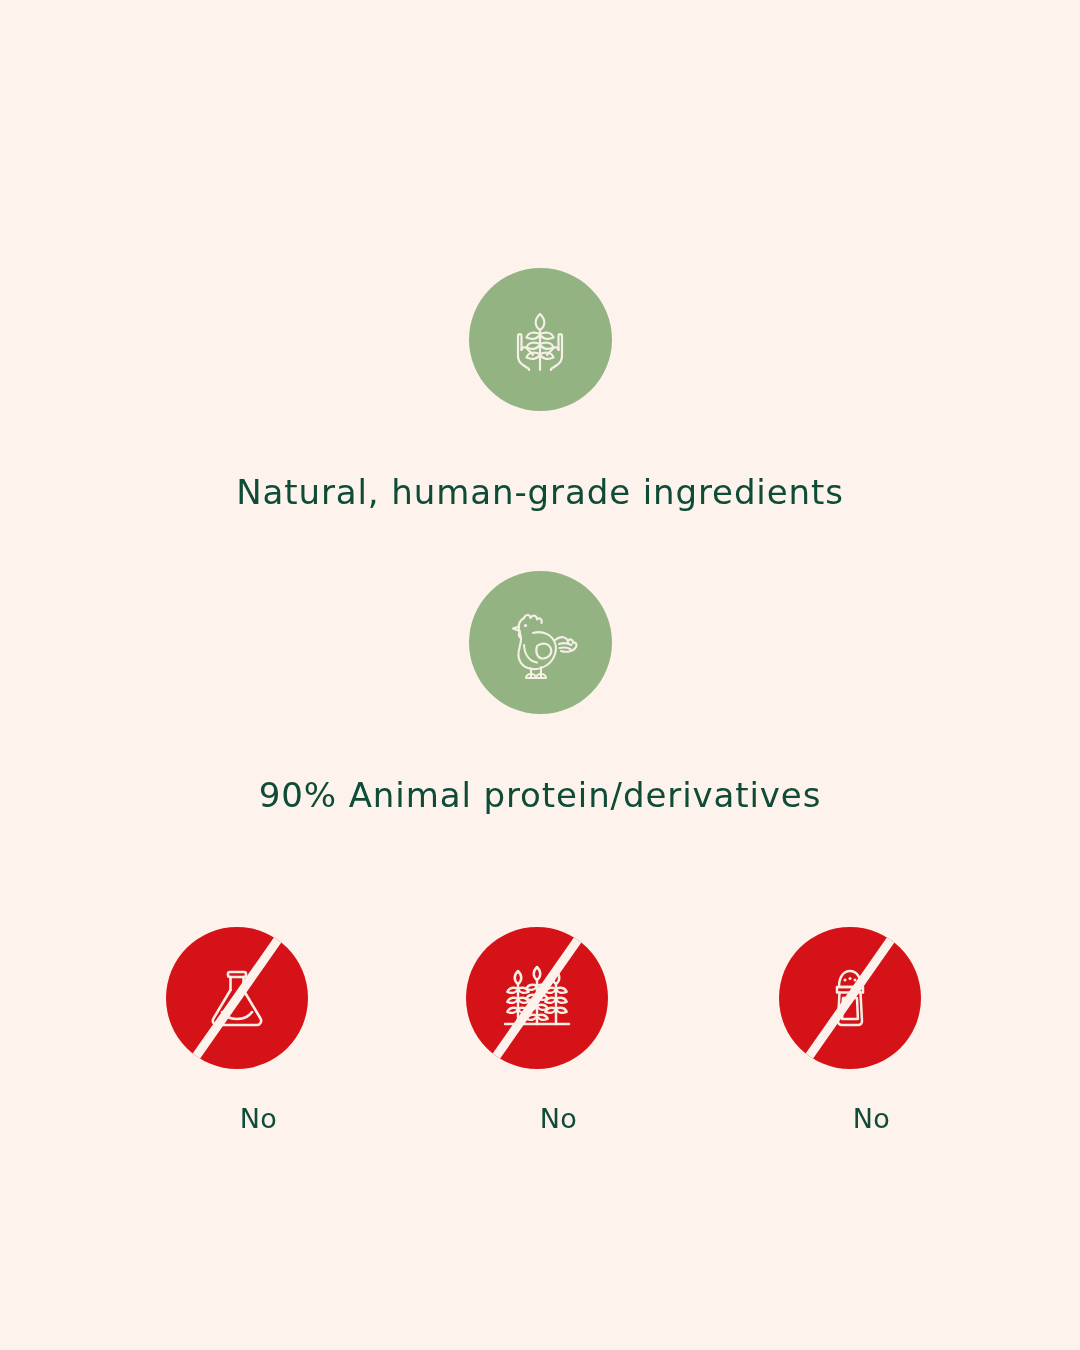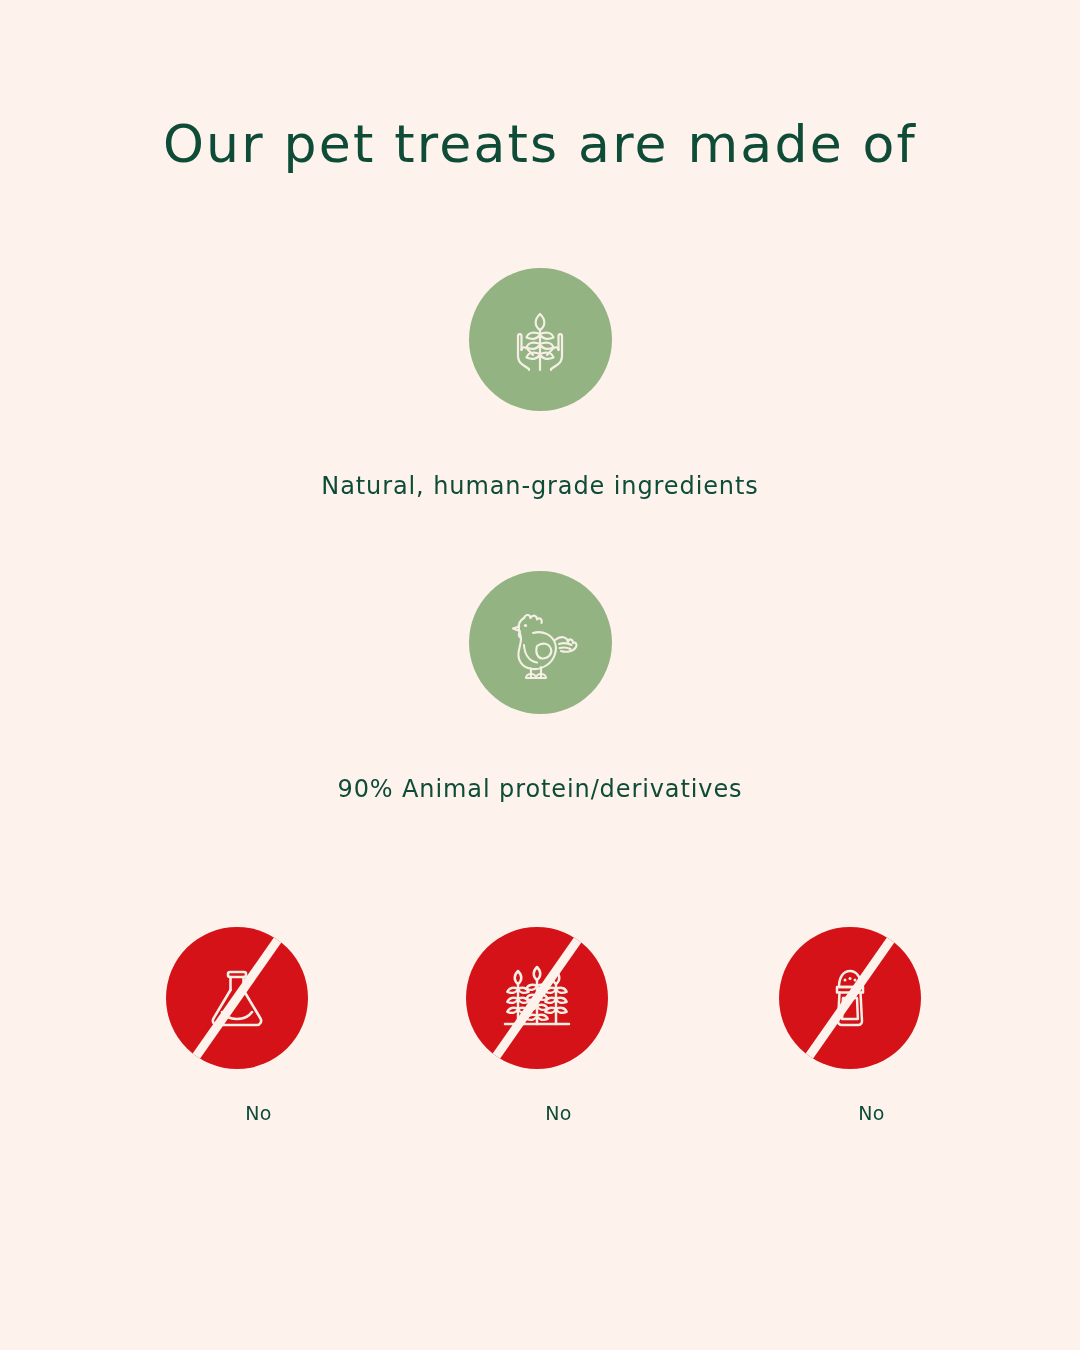--- a/index.html
+++ b/index.html
@@ -57,21 +57,21 @@
     background: #93B383;
     margin: 0 auto;
     display: flex;
     align-items: center;
     justify-content: center;
   }
   .badge-green svg { display: block; }
 
   .feature-caption {
     margin-top: 62px;
-    font-size: 24px;
+    font-size: 34px;
     line-height: 1.12;
     letter-spacing: 0.9px;
     color: #0E4C38;
     white-space: nowrap;
   }
 
   
   .no-row {
     position: absolute;
     top: 927px;
@@ -112,36 +112,35 @@
     left: 50%;
     top: 50%;
     width: 230px;
     height: 9px;
     background: #FDF2EC;
     transform: translate(-50%, -50%) rotate(-55deg);
   }
 
   .no-caption {
     margin-top: 32px;
-    font-size: 19px;
+    font-size: 27px;
     line-height: 1.32;
     letter-spacing: 0.4px;
     color: #0E4C38;
     white-space: nowrap;
     margin-left: 44px;
   }
   .no-caption .l1 { display: block; }
   .no-caption .l2 { display: block; }
 </style>
 </head>
 <body>
 
 <div id="poster">
 
-  <h1 class="title">Our pet treats are made of</h1>
 
   <div class="feature feature-1">
     <div class="badge-green">
       <span>
         <svg width="84" height="84" viewBox="0 0 84 84" fill="none" stroke="#F6EFE6" stroke-width="2.2" stroke-linecap="round" stroke-linejoin="round">
 
           <path d="M42 72 L42 32"></path>
 
           <path d="M42 32 C36.5 28.5 36 21.5 42 16 C48 21.5 47.5 28.5 42 32 Z"></path>
 

